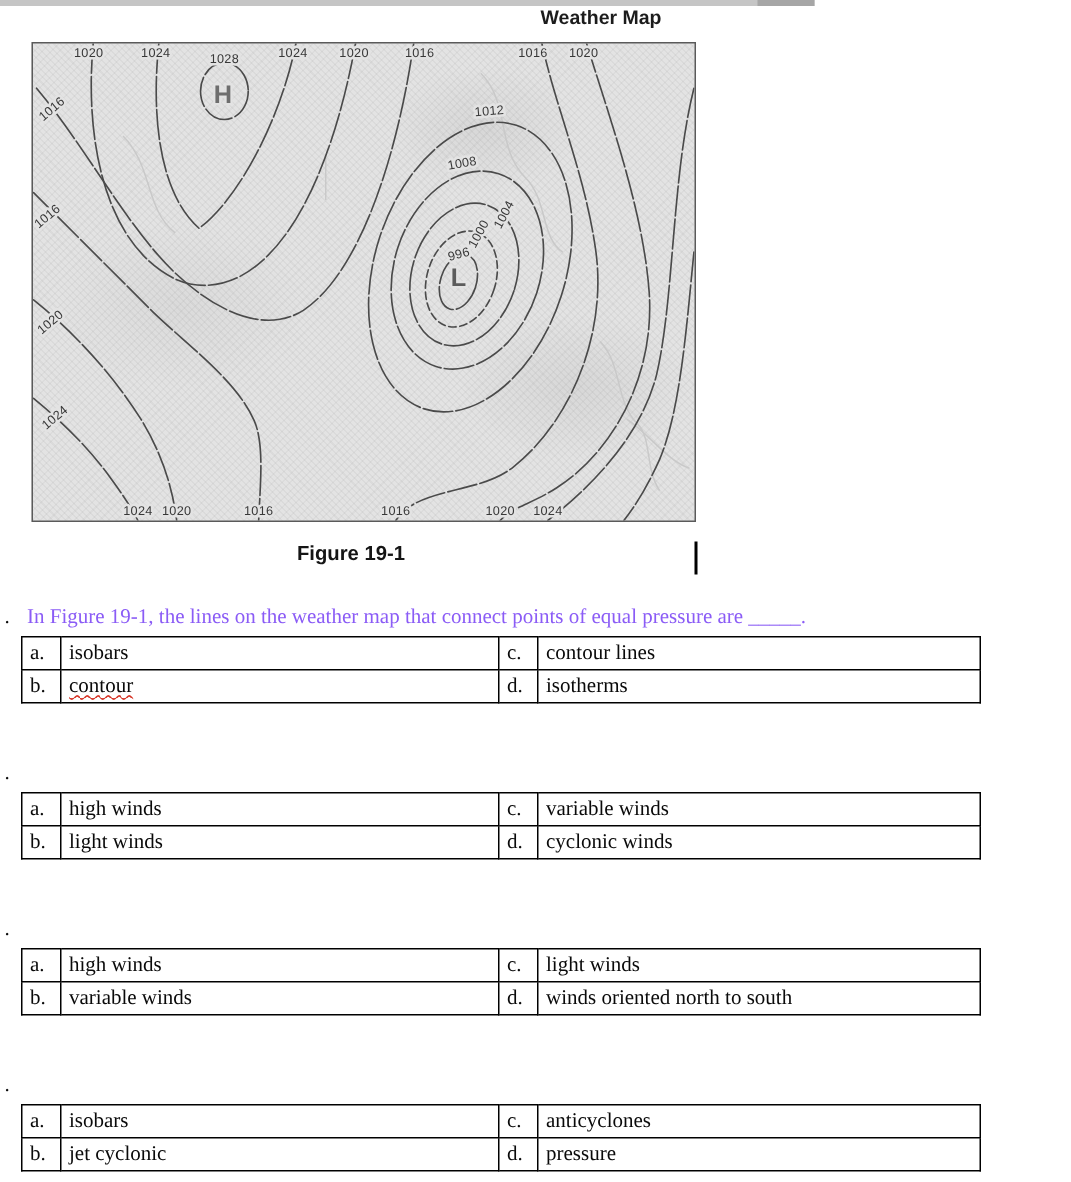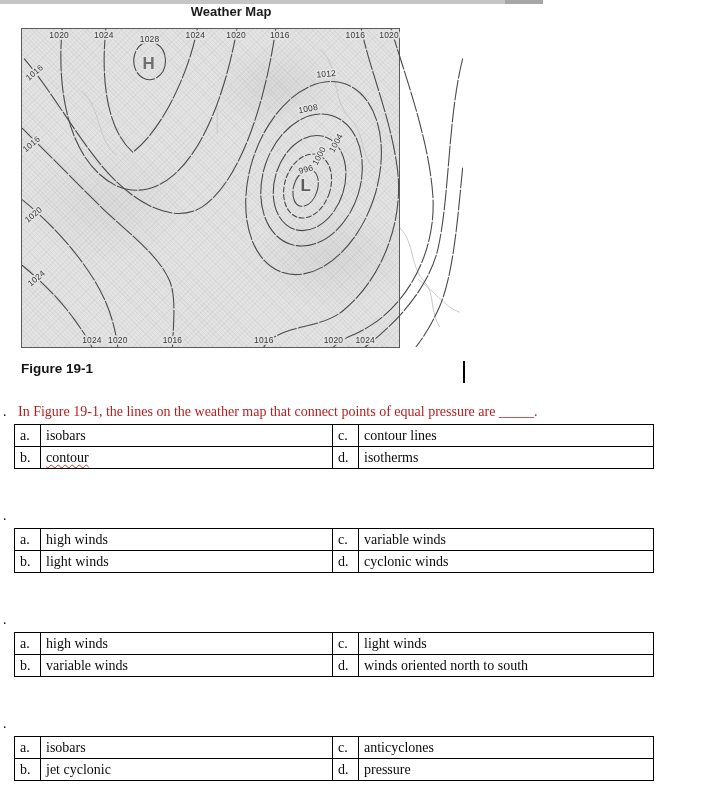--- a/index.html
+++ b/index.html
@@ -1,43 +1,43 @@
 <!DOCTYPE html>
 <html><head>
 <meta charset="utf-8">
 <style>
   html,body{margin:0;padding:0}
   body{width:714px;height:788px;background:#fff;font-family:"Liberation Serif",serif;position:relative;overflow:hidden}
   .page{position:absolute;inset:0}
   .topstrip{position:absolute;left:0;top:0;width:543px;height:4px;background:#c5c5c5}
   .topstrip-dark{position:absolute;left:505px;top:0;width:38px;height:4px;background:#a6a6a6}
-  .fig-title{position:absolute;left:21px;top:4px;width:420px;text-align:center;
+  .fig-title{position:absolute;left:21px;top:4px;width:420px;text-align:right;
     font-family:"Liberation Sans",sans-serif;font-weight:bold;font-size:13px;color:#1c1c1c}
-  .map{position:absolute;left:21px;top:28px;width:379px;height:320px;border:1px solid #5a5a5a;box-sizing:border-box;
+  .map{position:absolute;left:21px;top:28px;width:443px;height:320px;border:1px solid #5a5a5a;box-sizing:border-box;
     background-color:#e3e3e3;
     background-image:
       repeating-linear-gradient(45deg, rgba(110,110,110,.07) 0 1px, transparent 1px 3px),
       repeating-linear-gradient(-45deg, rgba(90,90,90,.05) 0 1px, transparent 1px 4px),
       radial-gradient(90px 60px at 68% 18%, rgba(60,60,60,.07), transparent 70%),
       radial-gradient(120px 80px at 22% 55%, rgba(60,60,60,.05), transparent 70%),
       radial-gradient(110px 70px at 82% 72%, rgba(60,60,60,.07), transparent 70%)}
   .map svg{position:absolute;left:0;top:0;width:441px;height:318px}
   .iso{fill:none;stroke:#4a4a4a;stroke-width:1.1;stroke-linecap:round;stroke-dasharray:20 2.2}
   .isod{fill:none;stroke:#4a4a4a;stroke-width:1.1;stroke-linecap:round;stroke-dasharray:5 2.5}
   .geo{fill:none;stroke:#c9c9c9;stroke-width:1}
   .lbl{font-family:"Liberation Sans",sans-serif;font-size:8.5px;fill:#383838;letter-spacing:.2px;
     paint-order:stroke;stroke:#e3e3e3;stroke-width:3.5px;stroke-linejoin:round;text-anchor:middle}
   .hl{font-family:"Liberation Sans",sans-serif;font-size:17px;font-weight:bold;fill:#6e6e6e;
     paint-order:stroke;stroke:#e3e3e3;stroke-width:3px;text-anchor:middle}
-  .caption{position:absolute;left:21px;top:361px;width:426px;text-align:left;
+  .caption{position:absolute;left:21px;top:361px;width:426px;text-align:center;
     font-family:"Liberation Sans",sans-serif;font-weight:bold;font-size:13.5px;color:#151515}
   .cursor{position:absolute;left:463px;top:361px;width:2px;height:22px;background:#000}
   .q{position:absolute;left:0;width:714px;height:100px}
   .q .marker{position:absolute;left:3px;top:0;font-size:14px;color:#0a0a0a}
-  .q .qtext{position:absolute;left:18px;top:0;font-size:14px;color:#b91c1c;white-space:pre}
+  .q .qtext{position:absolute;left:18px;top:0;font-size:14px;color:#8b5cf6;white-space:pre}
   .opts{position:absolute;left:14px;top:20px;border-collapse:collapse;table-layout:fixed;width:639px;
     font-size:14px;color:#0a0a0a;border:1.5px solid #000}
   .opts td{border:1px solid #000;height:21px;padding:0 0 0 5px;vertical-align:middle;overflow:hidden}
   .misspelled{text-decoration:underline wavy #d63426 1px;text-underline-offset:2px}
 </style>
 </head>
 <body>
 
 <div class="page">
 

